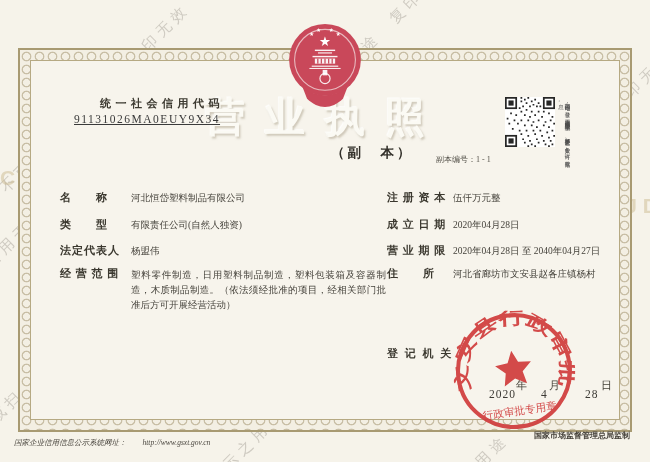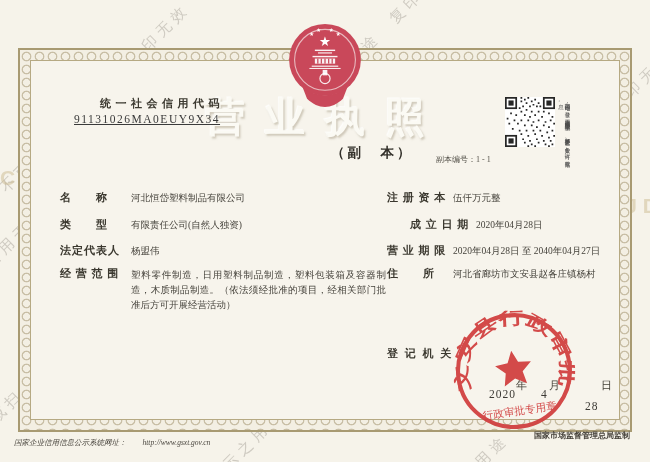--- a/index.html
+++ b/index.html
@@ -70,21 +70,21 @@
   .fvalue{display:inline-block; font-size:9.5px; color:#45423b; vertical-align:top;
     padding-top:2px;}
   .col-l .flabel{width:66px; margin-right:5px;}
   .col-r .flabel{width:62px; margin-right:4px;}
   .scope .fvalue{width:255px; white-space:normal; text-align:justify; line-height:1.6;}
   .registry-label{position:absolute; left:387px; top:346px; font-size:11px;
     font-weight:bold; letter-spacing:2px; color:#3b382f;}
   .date-part{position:absolute; font-size:11px; color:#454239;}
   .date-num{position:absolute; font-size:11.5px; color:#3c3a35; letter-spacing:1px;}
   .dl-y{left:516px;top:378px;} .dl-m{left:549px;top:378px;} .dl-d{left:601px;top:378px;}
-  .dn-y{left:489px;top:388px;} .dn-m{left:541px;top:388px;} .dn-d{left:585px;top:400px;}
+  .dn-y{left:489px;top:388px;} .dn-m{left:541px;top:388px;} .dn-d{left:585px;top:388px;}
   .stamp{position:absolute; left:453px; top:310px; width:122px; height:122px;
     transform:rotate(-8deg); opacity:.92;}
   
   .footer-left{position:absolute; left:14px; top:438px; font-size:7.5px; color:#4a463f;
     white-space:nowrap;font-style:italic;}
   .footer-url{margin-left:16px; font-family:"Liberation Serif",serif;}
   .footer-mid{position:absolute; left:352px; top:433px; width:152px; font-size:7px;
     line-height:9.5px; color:#4a463f; text-align:justify;}
   .footer-right{position:absolute; left:534px; top:430px; font-size:8px; color:#46423b;
     white-space:nowrap; font-weight:bold;}
@@ -177,21 +177,21 @@
   <div class="row col-l" style="left:60px;top:243px;">
     <span class="flabel">法定代表人</span><span class="fvalue">杨盟伟</span>
   </div>
   <div class="row col-r" style="left:387px;top:190px;">
     <span class="flabel">注 册 资 本</span><span class="fvalue">伍仟万元整</span>
   </div>
 
   <div class="row col-l scope" style="left:60px;top:266px;">
     <span class="flabel">经 营 范 围</span><span class="fvalue">塑料零件制造，日用塑料制品制造，塑料包装箱及容器制造，木质制品制造。（依法须经批准的项目，经相关部门批准后方可开展经营活动）</span>
   </div>
-  <div class="row col-r" style="left:410px;top:217px;">
+  <div class="row col-r" style="left:387px;top:217px;">
     <span class="flabel">成 立 日 期</span><span class="fvalue">2020年04月28日</span>
   </div>
   <div class="row col-r" style="left:387px;top:243px;">
     <span class="flabel">营 业 期 限</span><span class="fvalue">2020年04月28日 至 2040年04月27日</span>
   </div>
   <div class="row col-r" style="left:387px;top:266px;">
     <span class="flabel">住　　所</span><span class="fvalue">河北省廊坊市文安县赵各庄镇杨村</span>
   </div>
 
   <div class="registry-label">登 记 机 关</div>

